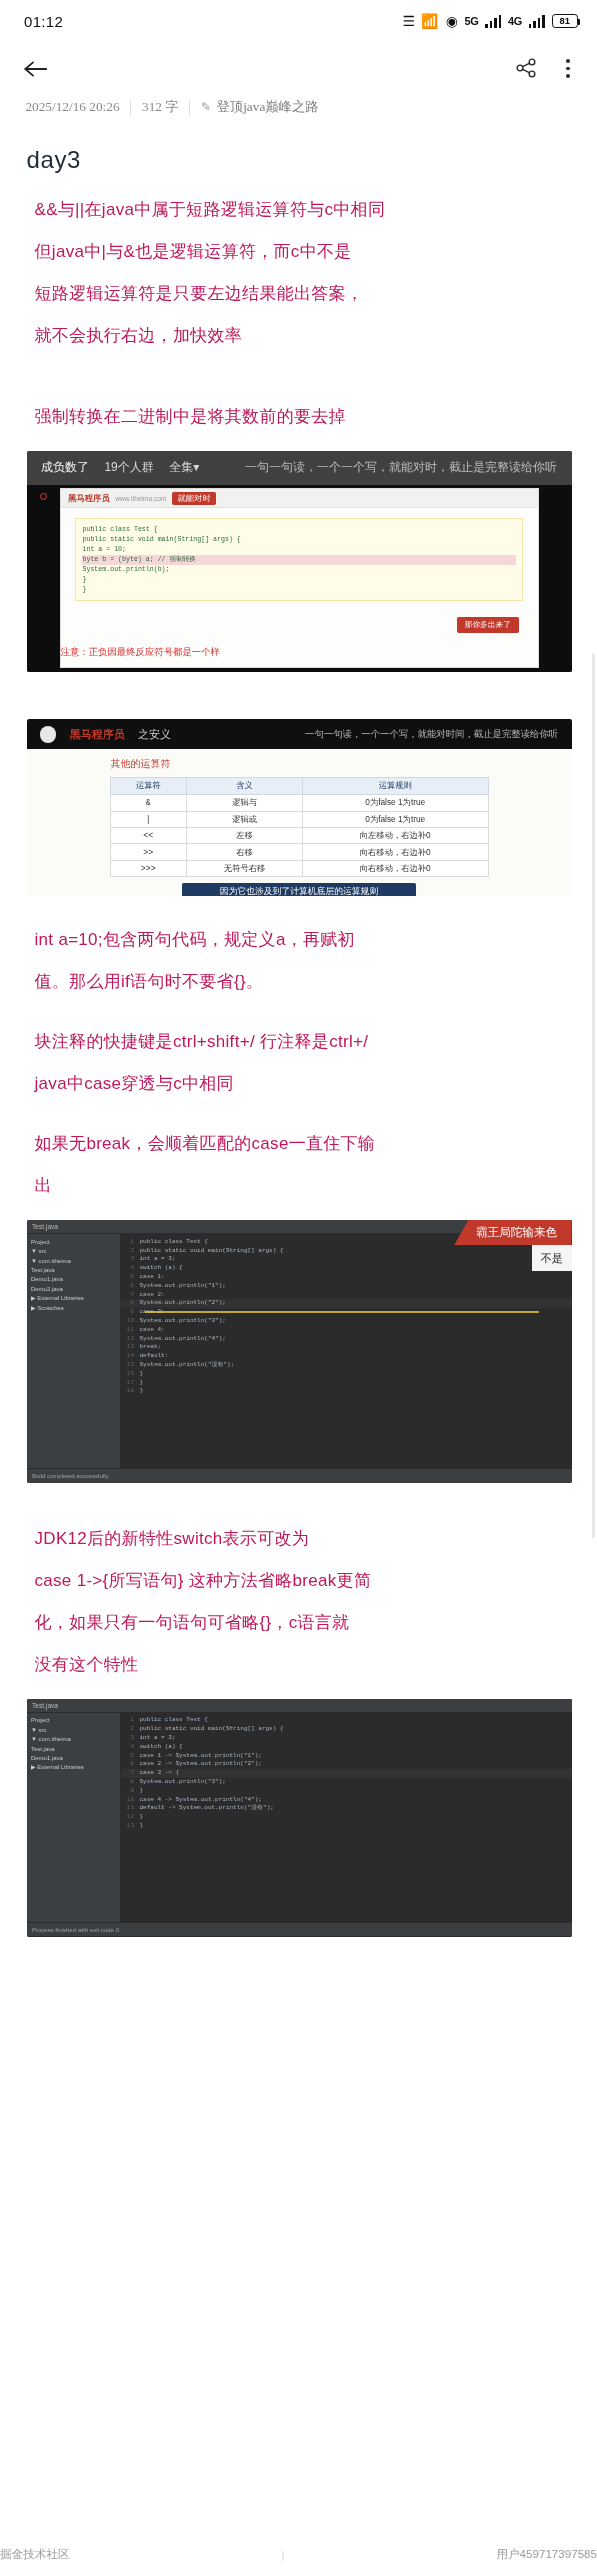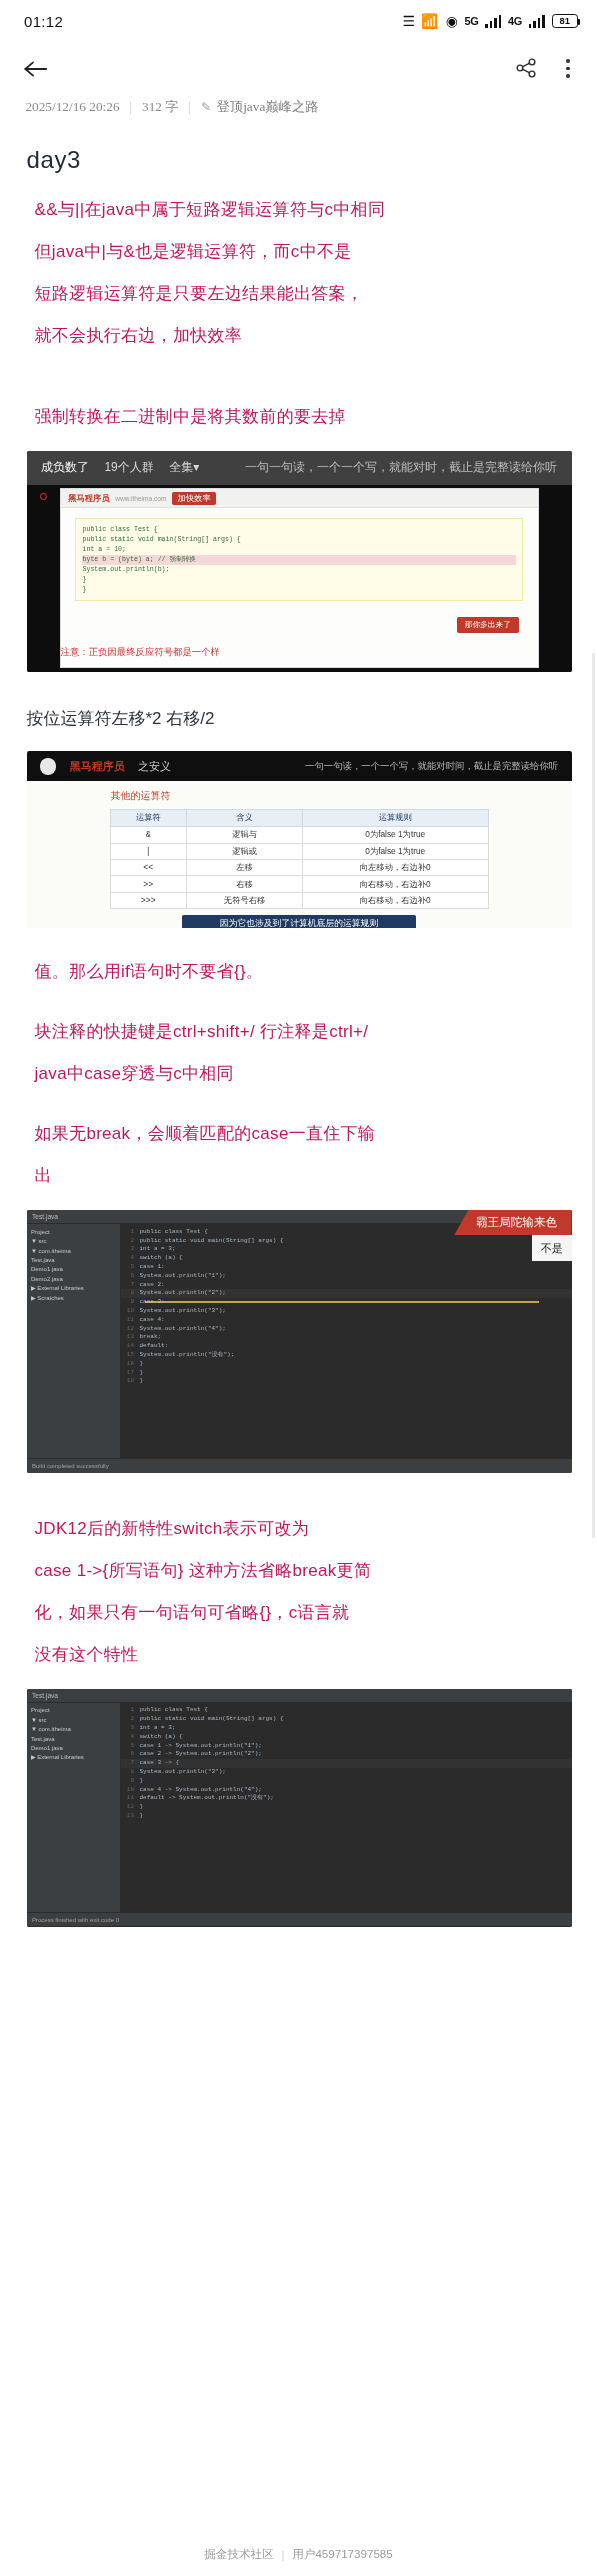--- a/index.html
+++ b/index.html
@@ -244,21 +244,21 @@
     position: absolute; right: 0; top: 0; background: #f5f5f5; color: #222;
     font-size: 11px; padding: 5.5px 8.8px;
   }
   .ide-hl-underline {
     position: absolute; height: 1.1px; background: #e8c547; opacity: .8;
   }
 
   
   .footer {
     position: absolute; left: 0; right: 0; bottom: 14.4px;
-    display: flex; align-items: center; justify-content: center; gap: 7.7px;
+    display: flex; align-items: center; justify-content: space-between; gap: 7.7px;
     font-size: 11.6px; color: #9a9a9a;
   }
   .footer .bar { color: #d5d5d5; }
 
   
   .scrollhint {
     position: absolute; right: 2.2px; top: 653px; width: 2.8px; height: 885px;
     background: #e9e9e9; border-radius: 1.7px;
   }
 </style>
@@ -349,40 +349,39 @@
         <span class="t2">19个人群</span>
         <span class="t2">全集▾</span>
         <span class="t3">一句一句读，一个一个写，就能对时，截止是完整读给你听</span>
       </div>
       <div class="f1-stage">
         <span class="f1-dot"></span>
         <div class="f1-slide">
           <div class="f1-slide-hd">
             <span style="color:#c0392b;font-weight:bold">黑马程序员</span>
             <span style="color:#999;font-size:6.6px">www.itheima.com</span>
-            <span class="f1-badge">加快效率</span>
+            <span class="f1-badge">就能对时</span>
           </div>
           <div class="f1-code">
             <div>public class Test {</div>
             <div>    public static void main(String[] args) {</div>
             <div>        int a = 10;</div>
             <div class="hl">        byte b = (byte) a;   // 强制转换</div>
             <div>        System.out.println(b);</div>
             <div>    }</div>
             <div>}</div>
           </div>
           <div class="f1-note">那你多出来了</div>
           <div class="f1-warn">注意：正负因最终反应符号都是一个样</div>
         </div>
       </div>
     </div>
 
     <div class="gap-lg"></div>
 
-    <p class="sub-head">按位运算符左移*2 右移/2</p>
 
     <div class="figure fig2">
       <div class="f2-top">
         <span class="dot"></span>
         <span style="color:#c0392b;font-weight:bold">黑马程序员</span>
         <span class="s">之安义</span>
         <span class="r">一句一句读，一个一个写，就能对时间，截止是完整读给你听</span>
       </div>
       <div class="f2-body">
         <p class="f2-sub">其他的运算符</p>
@@ -421,20 +420,21 @@
               <td>向右移动，右边补0</td>
             </tr>
           </tbody>
         </table>
         <div class="f2-foot">因为它也涉及到了计算机底层的运算规则</div>
       </div>
     </div>
 
     <div class="gap-md"></div>
 
+    <p class="para">int a=10;包含两句代码，规定义a，再赋初</p>
     <p class="para">值。那么用if语句时不要省{}。</p>
 
     <div class="gap-sm"></div>
 
     <p class="para">块注释的快捷键是ctrl+shift+/ 行注释是ctrl+/</p>
     <p class="para">java中case穿透与c中相同</p>
 
     <div class="gap-sm"></div>
 
     <p class="para">如果无break，会顺着匹配的case一直住下输</p>

